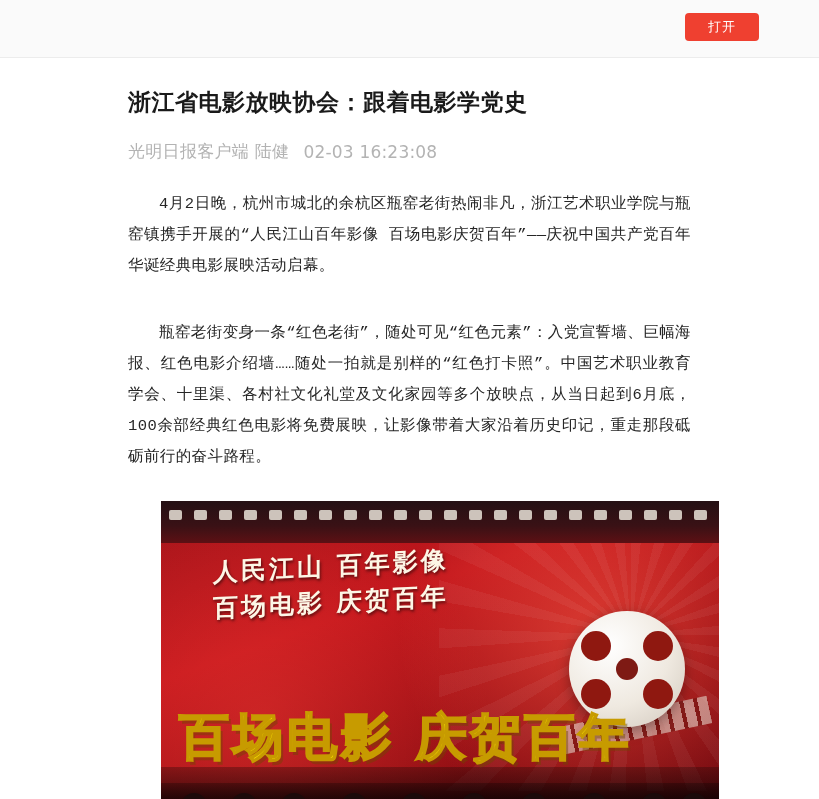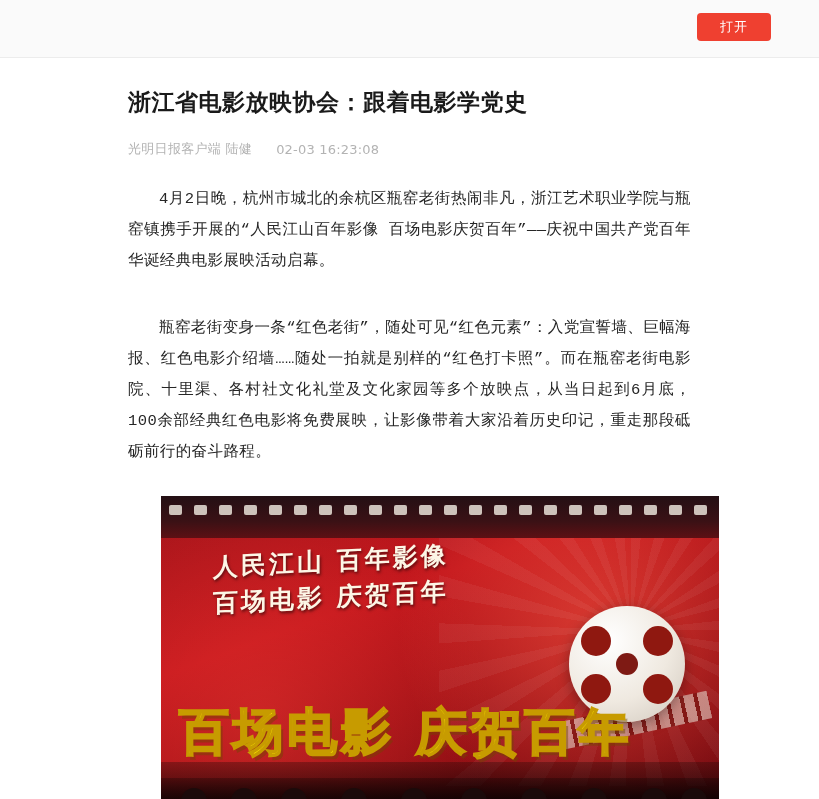--- a/index.html
+++ b/index.html
@@ -65,21 +65,21 @@
   }
   .brand-sub {
     font-size: 10px;
     color: #a0a0a0;
     letter-spacing: 0.5px;
     margin-top: 2px;
     font-family: "DejaVu Sans", sans-serif;
   }
   .open-btn {
     position: absolute;
-    right: 48px;
+    right: 60px;
     top: 13px;
     width: 74px;
     height: 28px;
     background: #ef4030;
     color: #fff;
     border: none;
     border-radius: 4px;
     font-size: 13px;
     letter-spacing: 1px;
     cursor: pointer;
@@ -94,25 +94,25 @@
     margin: 28px 0 0 0;
     font-size: 23px;
     line-height: 32px;
     color: #1a1a1a;
     font-weight: bold;
     letter-spacing: 0.5px;
     font-family: "DejaVu Sans", sans-serif;
   }
   .meta {
     margin-top: 22px;
-    font-size: 13px;
+    font-size: 17px;
     color: #b3b3b3;
     display: flex;
     align-items: center;
-    gap: 24px;
+    gap: 14px;
     font-family: "DejaVu Sans", sans-serif;
   }
   .meta-source { letter-spacing: 0.3px; }
   .meta-time { letter-spacing: 0.2px; }
 
   .body-text p {
     margin: 36px 0 0 0;
     font-size: 15.5px;
     line-height: 31px;
     color: #262626;
@@ -290,21 +290,21 @@
   <div class="article">
     <h1 class="headline">浙江省电影放映协会：跟着电影学党史</h1>
 
     <div class="meta">
       <span class="meta-source">光明日报客户端 陆健</span>
       <span class="meta-time">02-03 16:23:08</span>
     </div>
 
     <div class="body-text">
       <p class="first">4月2日晚，杭州市城北的余杭区瓶窑老街热闹非凡，浙江艺术职业学院与瓶窑镇携手开展的“人民江山百年影像 百场电影庆贺百年”——庆祝中国共产党百年华诞经典电影展映活动启幕。</p>
-      <p>瓶窑老街变身一条“红色老街”，随处可见“红色元素”：入党宣誓墙、巨幅海报、红色电影介绍墙……随处一拍就是别样的“红色打卡照”。而在瓶窑老街电影院、十里渠、各村社文化礼堂及文化家园等多个放映点，从当日起到6月底，100余部经典红色电影将免费展映，让影像带着大家沿着历史印记，重走那段砥砺前行的奋斗路程。</p>
+      <p>瓶窑老街变身一条“红色老街”，随处可见“红色元素”：入党宣誓墙、巨幅海报、红色电影介绍墙……随处一拍就是别样的“红色打卡照”。中国艺术职业教育学会、十里渠、各村社文化礼堂及文化家园等多个放映点，从当日起到6月底，100余部经典红色电影将免费展映，让影像带着大家沿着历史印记，重走那段砥砺前行的奋斗路程。</p>
     </div>
 
     <div class="figure">
       <div class="photo-bg"></div>
       <div class="rays"></div>
 
       <div class="film-strip">
         <div class="holes">
           <i></i>
             <i></i>

